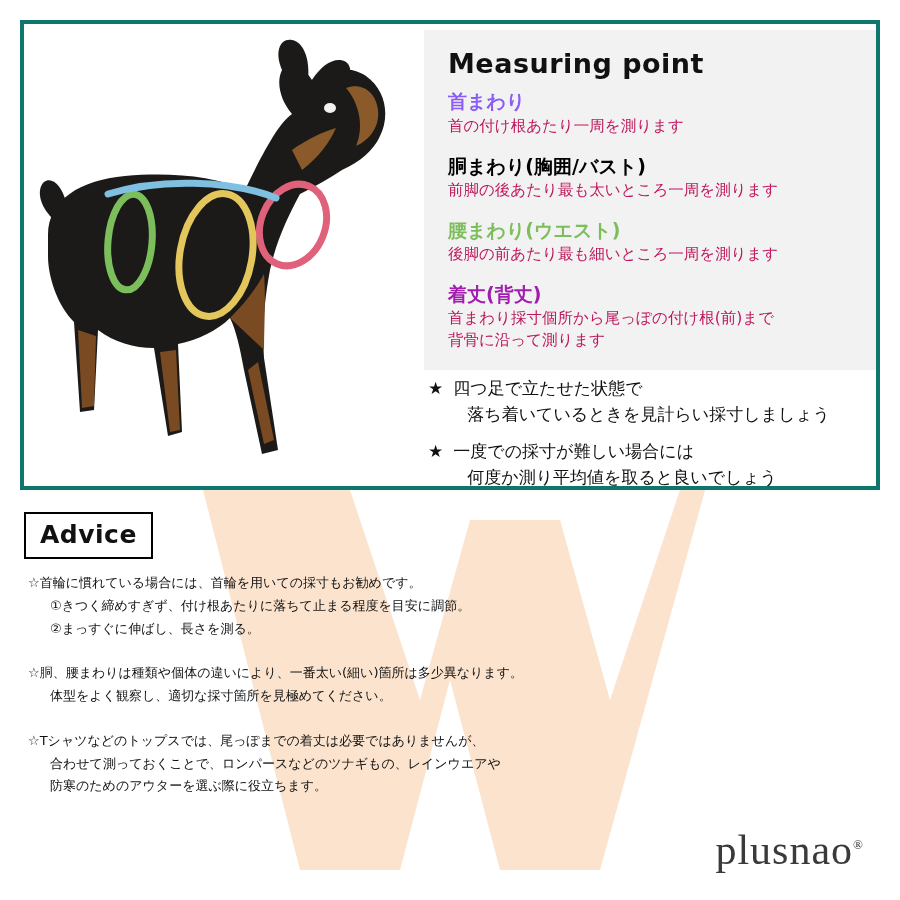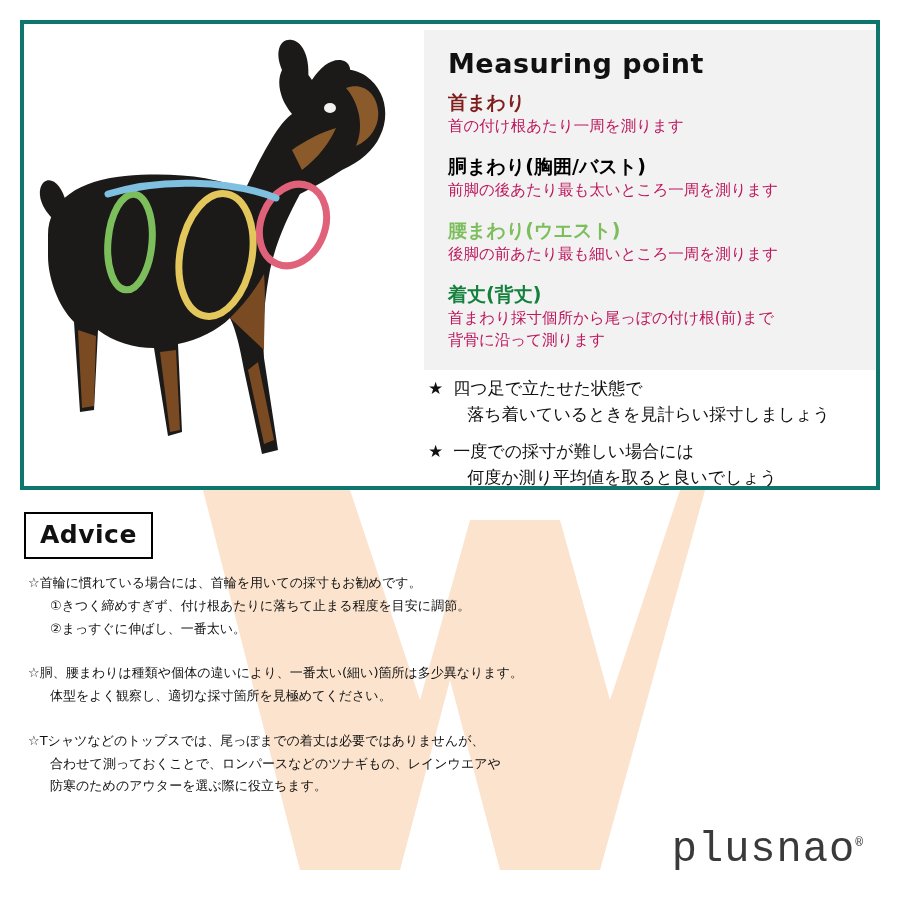--- a/index.html
+++ b/index.html
@@ -30,24 +30,24 @@
     position:absolute;left:400px;top:6px;width:452px;height:340px;
     background:#f2f2f2;
   }
   .mp-title{
     position:absolute;left:24px;top:18px;
     font-size:27px;font-weight:bold;color:#111;letter-spacing:.5px;
   }
   .mp-item{position:absolute;left:24px;width:420px;}
   .mp-h{font-size:19px;font-weight:bold;line-height:1.1;}
   .mp-d{font-size:15.5px;color:#be185d;line-height:1.45;margin-top:2px;}
-  .c-neck{color:#7f1d1d;}
+  .c-neck{color:#8b5cf6;font-family:Liberation Serif, serif;}
   .c-chest{color:#000000;}
   .c-waist{color:#7dbe5c;}
-  .c-back{color:#15803d;}
+  .c-back{color:#a21caf;}
 
   .stars{position:absolute;left:404px;top:352px;width:450px;}
   .star-row{display:flex;align-items:flex-start;margin-bottom:12px;}
   .star-glyph{font-size:17px;line-height:1.45;margin-right:10px;color:#111;}
   .star-lines{font-size:17px;line-height:1.5;color:#111;}
 
   
   .advice-badge{
     position:absolute;left:24px;top:512px;
     border:2px solid #000000;padding:6px 14px 8px 14px;
@@ -58,21 +58,21 @@
     font-size:13px;color:#111;line-height:1.75;
   }
   .ablock{margin-bottom:22px;}
   .aline{white-space:pre;}
   .indent1{padding-left:22px;}
 
   
   .brand{
     position:absolute;right:36px;bottom:26px;
     font-size:42px;color:#3a3a3a;letter-spacing:1px;
-    font-family:Liberation Mono, monospace;
+    font-family:Liberation Serif, serif;
     margin-top:20px;
   }
   .brand .reg{font-size:13px;vertical-align:super;}
 </style>
 </head>
 <body>
 
 <div class="watermark">
   <svg class="wm-svg" width="560" height="470" viewBox="0 0 560 470">
     <path d="M10,0 L150,0 L250,300 L300,120 L390,120 L440,300 L540,0 L560,0 L430,470 L330,470 L280,280 L230,470 L130,470 Z" fill="#fbe3cd"></path>
@@ -166,21 +166,21 @@
     </div>
   </div>
 </div>
 
 <div class="advice-badge">Advice</div>
 
 <div class="advice-body">
   <div class="ablock">
     <div class="aline">☆首輪に慣れている場合には、首輪を用いての採寸もお勧めです。</div>
     <div class="aline indent1">①きつく締めすぎず、付け根あたりに落ちて止まる程度を目安に調節。</div>
-    <div class="aline indent1">②まっすぐに伸ばし、一番太い。</div>
+    <div class="aline indent1">②まっすぐに伸ばし、長さを測る。</div>
   </div>
   <div class="ablock">
     <div class="aline">☆胴、腰まわりは種類や個体の違いにより、一番太い(細い)箇所は多少異なります。</div>
     <div class="aline indent1">体型をよく観察し、適切な採寸箇所を見極めてください。</div>
   </div>
   <div class="ablock">
     <div class="aline">☆Tシャツなどのトップスでは、尾っぽまでの着丈は必要ではありませんが、</div>
     <div class="aline indent1">合わせて測っておくことで、ロンパースなどのツナギもの、レインウエアや</div>
     <div class="aline indent1">防寒のためのアウターを選ぶ際に役立ちます。</div>
   </div>

